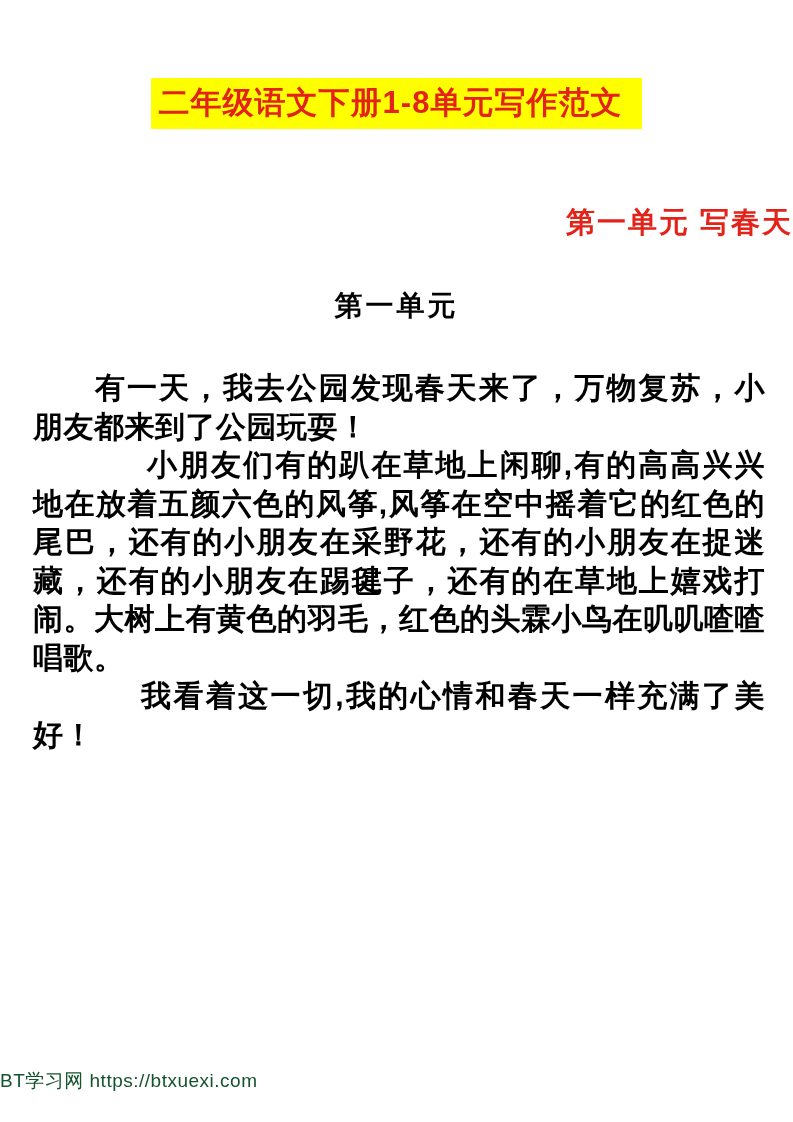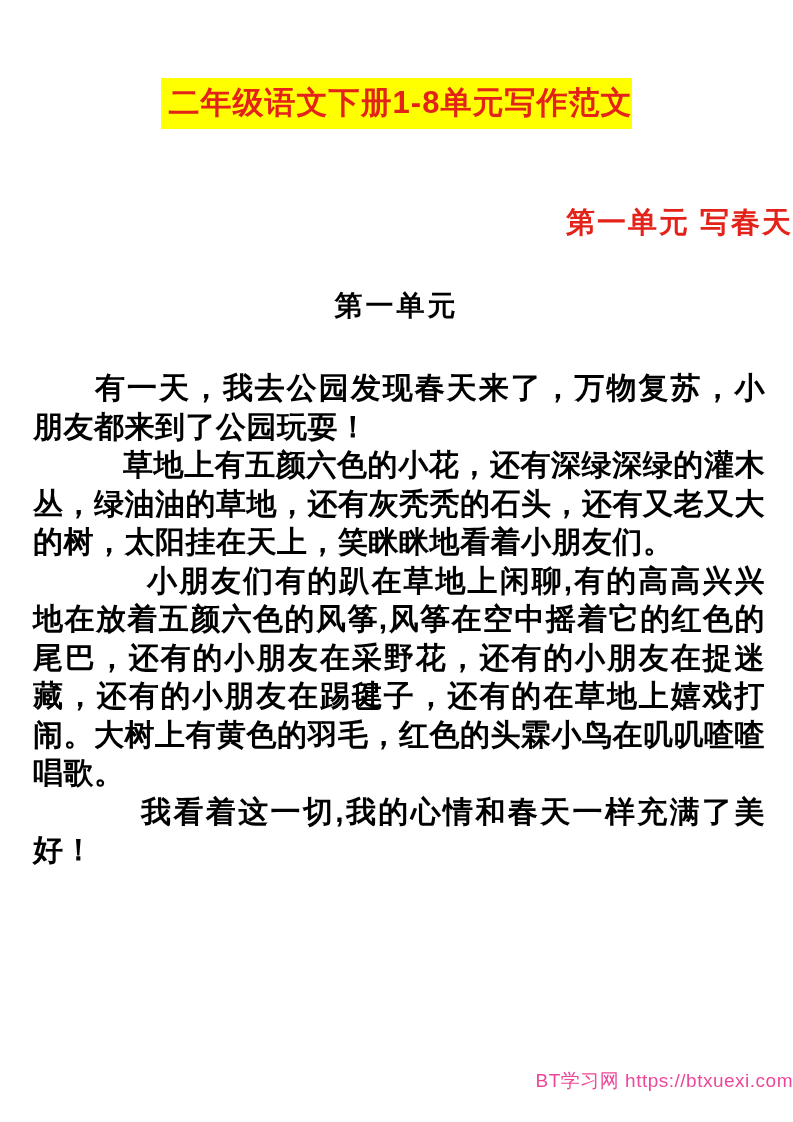--- a/index.html
+++ b/index.html
@@ -16,21 +16,21 @@
   .doc-title-wrap {
     padding-top: 78px;
     text-align: center;
   }
   .doc-title {
     display: inline-block;
     background: #ffff00;
     color: #e3221a;
     font-size: 31px;
     font-weight: bold;
-    padding: 4px 0 5px 8px;
+    padding: 4px 20px 5px 8px;
     letter-spacing: 1px;
   }
   .section-heading {
     margin: 74px 0 0 45px;
     color: #e3221a;
     font-size: 29px;
     font-weight: bold;
     letter-spacing: 2px;
     text-align: right;
   }
@@ -54,22 +54,22 @@
   .essay-body p { margin: 0; }
   .indent-2  { text-indent: 62px; }
   .indent-2b { text-indent: 90px; }
   .indent-3  { text-indent: 114px; }
   .indent-3b { text-indent: 108px; }
   .footer {
     position: absolute;
     left: 0;
     right: 0;
     bottom: 28px;
-    text-align: right;
-    color: #ec4899;
+    text-align: left;
+    color: #14532d;
     font-size: 19px;
     font-weight: normal;
     letter-spacing: 0.5px;
     margin-top: 24px;
   }
 </style>
 </head>
 <body>
 
 <div class="page">
@@ -77,20 +77,19 @@
   <div class="doc-title-wrap">
     <span class="doc-title">二年级语文下册1-8单元写作范文</span>
   </div>
 
   <h2 class="section-heading">第一单元 写春天</h2>
 
   <h3 class="essay-title">第一单元</h3>
 
   <div class="essay-body">
     <p class="indent-2">有一天，我去公园发现春天来了，万物复苏，小朋友都来到了公园玩耍！</p>
-    <p class="indent-2b">草地上有五颜六色的小花，还有深绿深绿的灌木丛，绿油油的草地，还有灰秃秃的石头，还有又老又大的树，太阳挂在天上，笑眯眯地看着小朋友们。</p>
     <p class="indent-3">小朋友们有的趴在草地上闲聊,有的高高兴兴地在放着五颜六色的风筝,风筝在空中摇着它的红色的尾巴，还有的小朋友在采野花，还有的小朋友在捉迷藏，还有的小朋友在踢毽子，还有的在草地上嬉戏打闹。大树上有黄色的羽毛，红色的头霖小鸟在叽叽喳喳唱歌。</p>
     <p class="indent-3b">我看着这一切,我的心情和春天一样充满了美好！</p>
   </div>
 
   <div class="footer">BT学习网 https://btxuexi.com</div>
 
 </div>
 
 </body></html>

